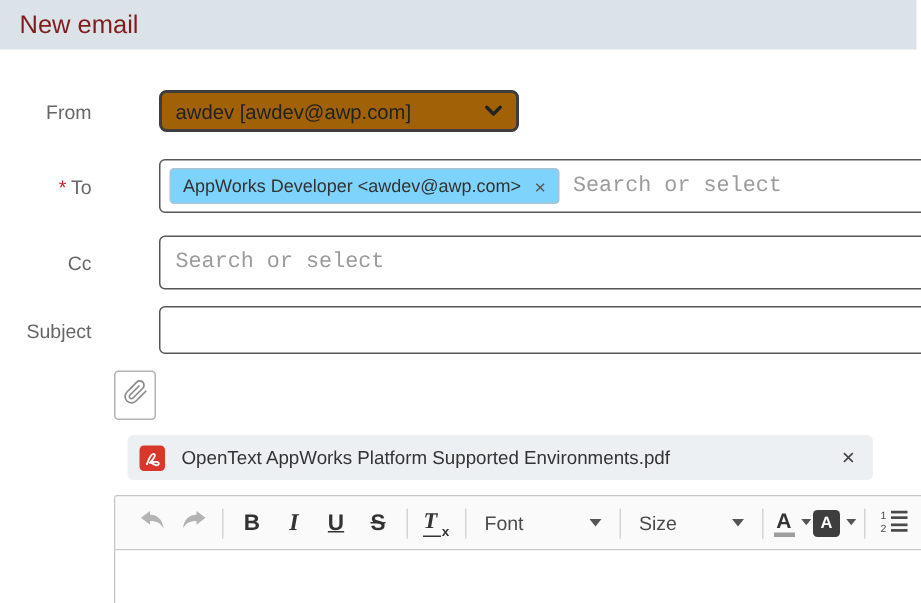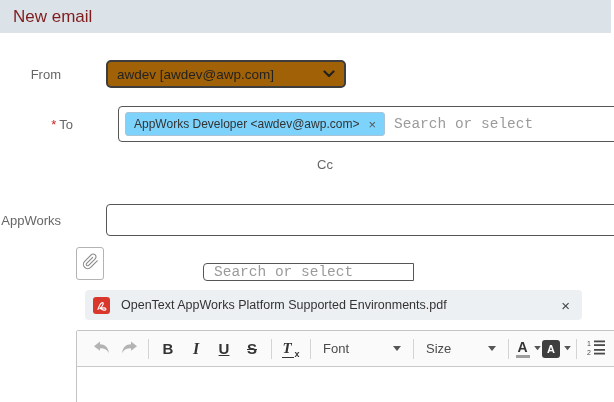--- a/index.html
+++ b/index.html
@@ -47,39 +47,39 @@
   .chev { flex: 0 0 auto; display: flex; }
 
   .field {
     flex: 1;
     margin-right: -3px;
     border: 1.5px solid #565656;
     border-radius: 4px 0 0 4px;
     background: #fff;
     display: flex; align-items: center;
   }
-  .row-to { top: 106px; height: 36px; padding-left: 12px; }
+  .row-to { top: 106px; height: 36px; }
   .row-to .field { height: 36px; padding: 0 6px; gap: 9px; }
   .chip {
     display: inline-flex; align-items: center; gap: 9px;
     border: 1px solid #a9c4d6; border-radius: 3px;
     background: #7dd3fc;
     height: 24px; padding: 0 8px;
     font-size: 12px; color: #333;
     white-space: nowrap;
   }
   .chip-x { color: #555; font-size: 13px; cursor: pointer; line-height: 1; }
   .search-input {
     flex: 1; border: none; outline: none; background: transparent;
     font-family: Liberation Mono, monospace;
     font-size: 14.5px; color: #0369a1; min-width: 40px;
   }
   .search-input::placeholder { color: #9b9b9b; opacity: 1; }
 
-  .row-cc { top: 157px; height: 36px; flex-direction: column; }
+  .row-cc { top: 157px; height: 36px; }
   .row-cc .field { height: 36px; padding: 0 10px; }
 
   .row-subject { top: 204px; height: 32px; }
   .row-subject .field { height: 32px; padding: 0 10px; }
 
   
   .attach-btn {
     position: absolute; left: 76px; top: 247px;
     width: 28px; height: 33px;
     border: 1px solid #b3b3b3; border-radius: 3px;
@@ -192,21 +192,21 @@
 </div>
 
 <div class="row row-cc" style="right:0;">
   <div class="row-label">Cc</div>
   <div class="field">
     <input class="search-input" placeholder="Search or select" style="">
   </div>
 </div>
 
 <div class="row row-subject" style="right:0;">
-  <div class="row-label">AppWorks</div>
+  <div class="row-label">Subject</div>
   <div class="field">
     <input class="search-input" value="" style="">
   </div>
 </div>
 
 <div class="attach-btn">
   <span>
     <svg width="17" height="19" viewBox="0 0 24 24">
         <path d="M21.44 11.05l-9.19 9.19a6 6 0 0 1-8.49-8.49l9.19-9.19a4 4 0 1 1 5.66 5.66l-9.2 9.19a2 2 0 0 1-2.83-2.83l8.49-8.48" fill="none" stroke="#8a8a8a" stroke-width="1.6" stroke-linecap="round" stroke-linejoin="round"></path>
       </svg>

